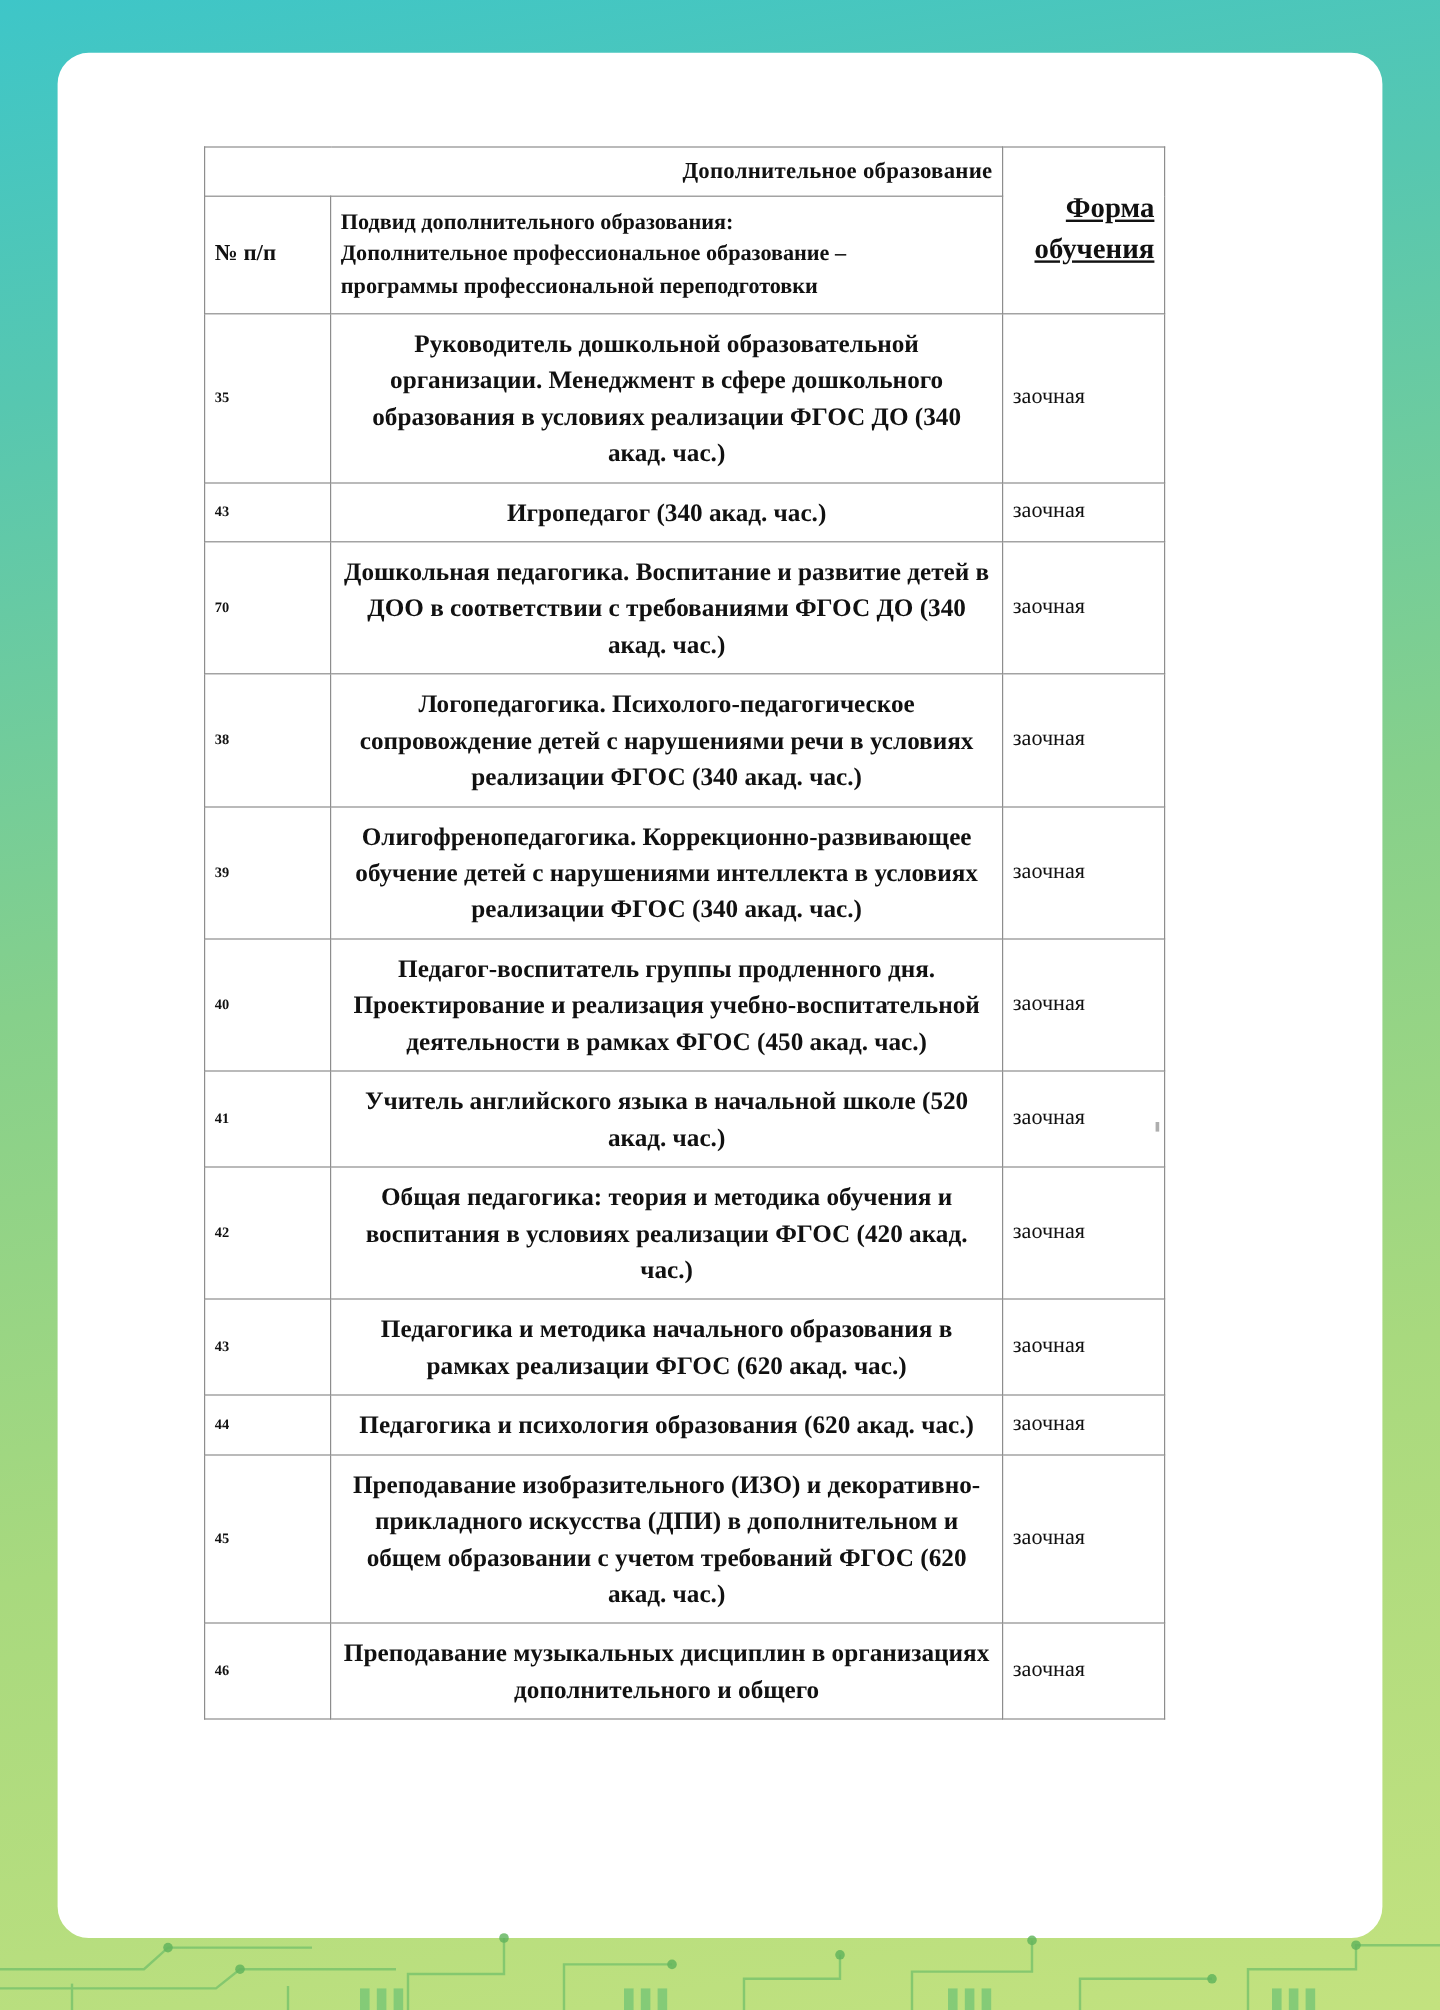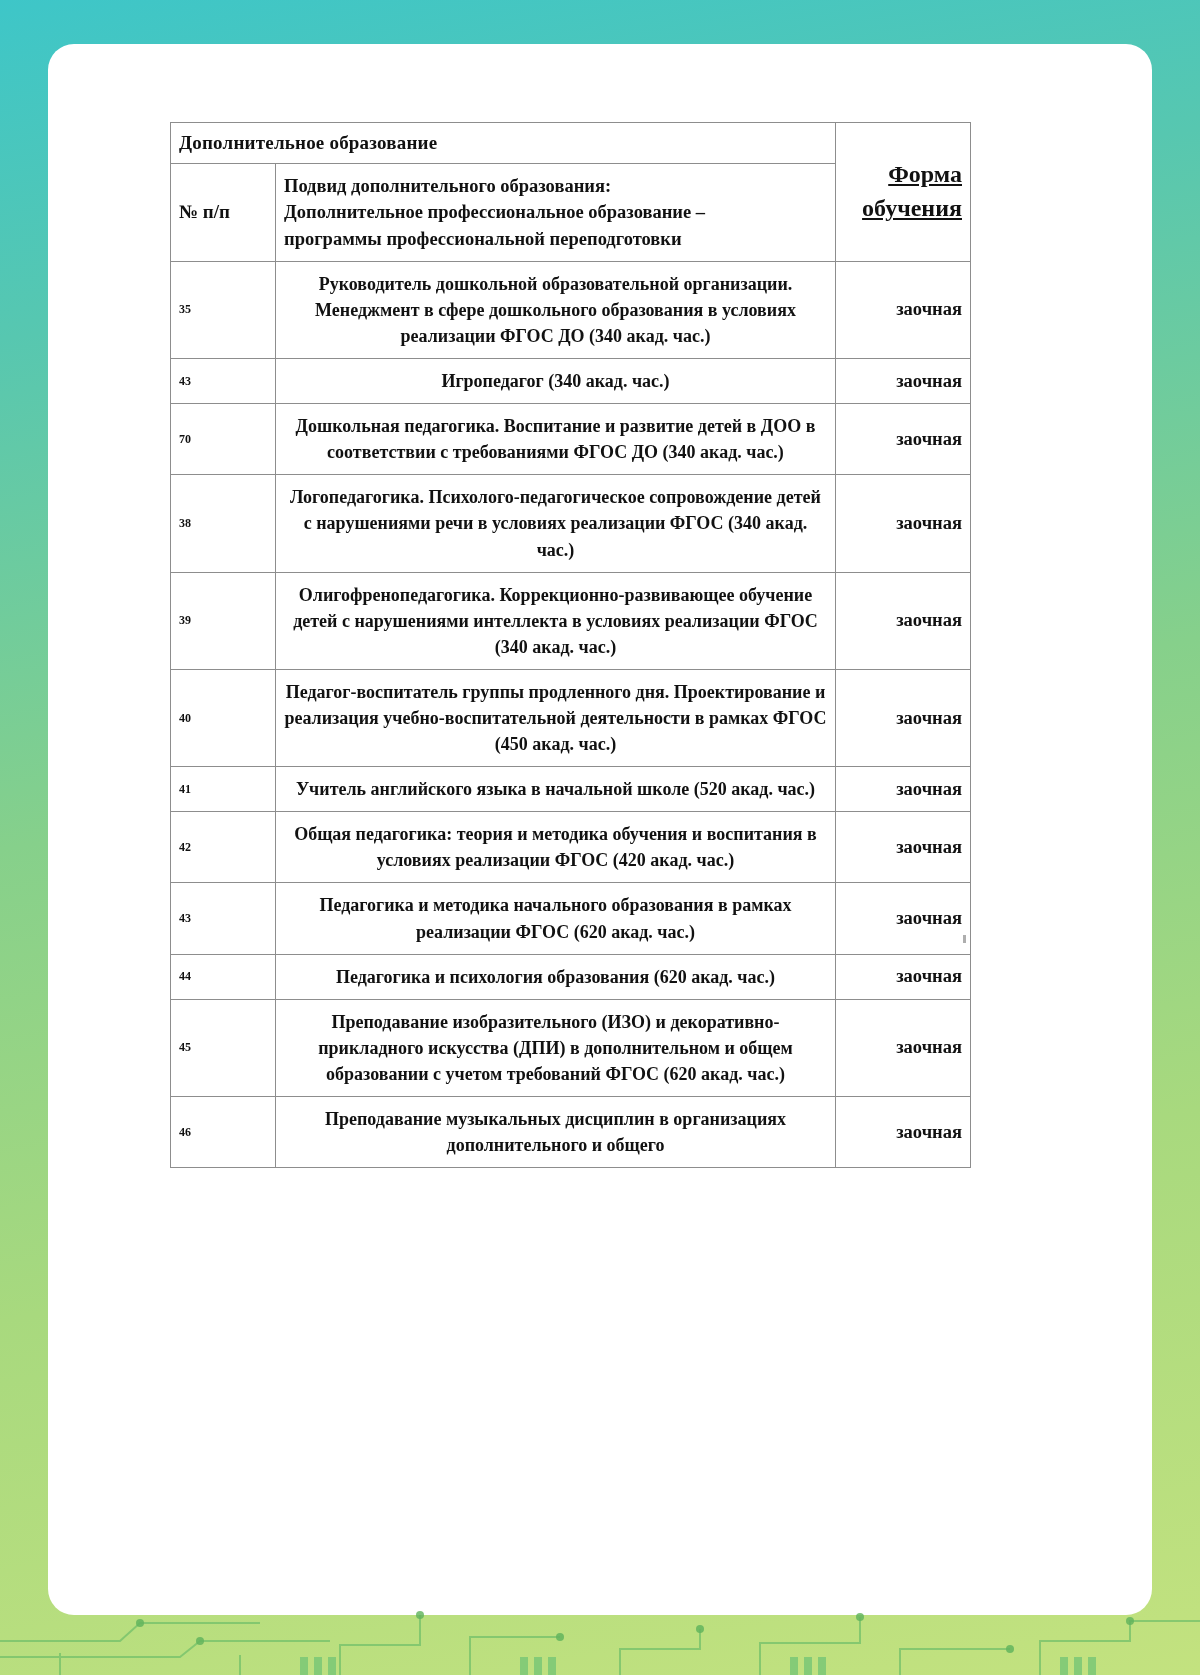--- a/index.html
+++ b/index.html
@@ -60,21 +60,21 @@
     border: 1px solid #8d8d8d;
     padding: 9px 8px;
     vertical-align: middle;
     color: #111;
   }
   .col-num { width: 105px; }
   .col-name { width: 560px; }
   .col-form { width: 135px; }
 
   .hdr-top {
-    text-align: left;
+    text-align: right;
     font-size: 19px;
     font-weight: bold;
     padding-top: 13px;
     padding-bottom: 13px;
     letter-spacing: 0.2px;
   }
   .hdr-cell {
     text-align: left;
     font-size: 18.5px;
     font-weight: bold;
@@ -92,28 +92,28 @@
     line-height: 1.4;
     text-decoration: underline;
   }
   td.cell-num {
     text-align: left;
     font-size: 12px;
     font-weight: bold;
   }
   td.cell-name {
     text-align: center;
-    font-size: 18px;
+    font-size: 21px;
     font-weight: bold;
     line-height: 1.45;
   }
   td.cell-form {
-    text-align: right;
+    text-align: left;
     font-size: 18.5px;
-    font-weight: bold;
+    font-weight: normal;
   }
   .speck {
     position: absolute;
     left: 963px;
     top: 935px;
     width: 3px;
     height: 8px;
     background: #9a9a9a;
     opacity: .8;
   }

